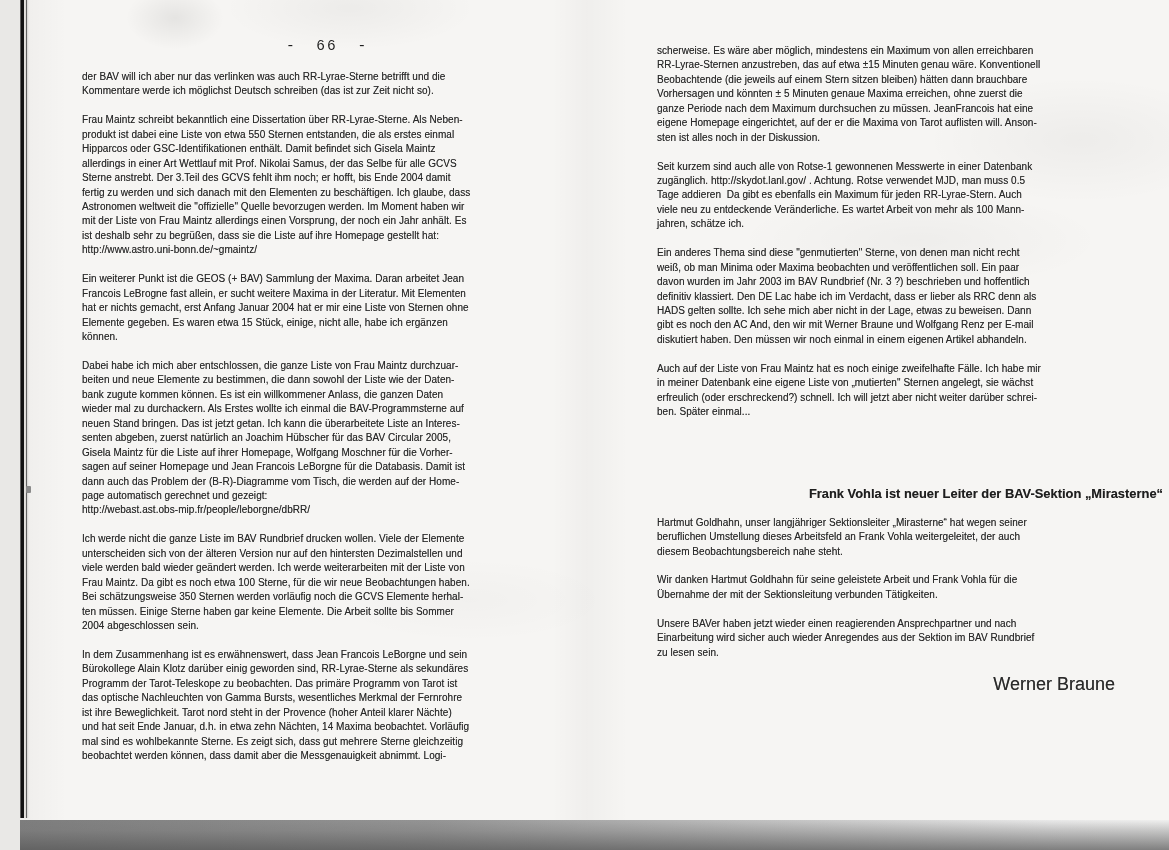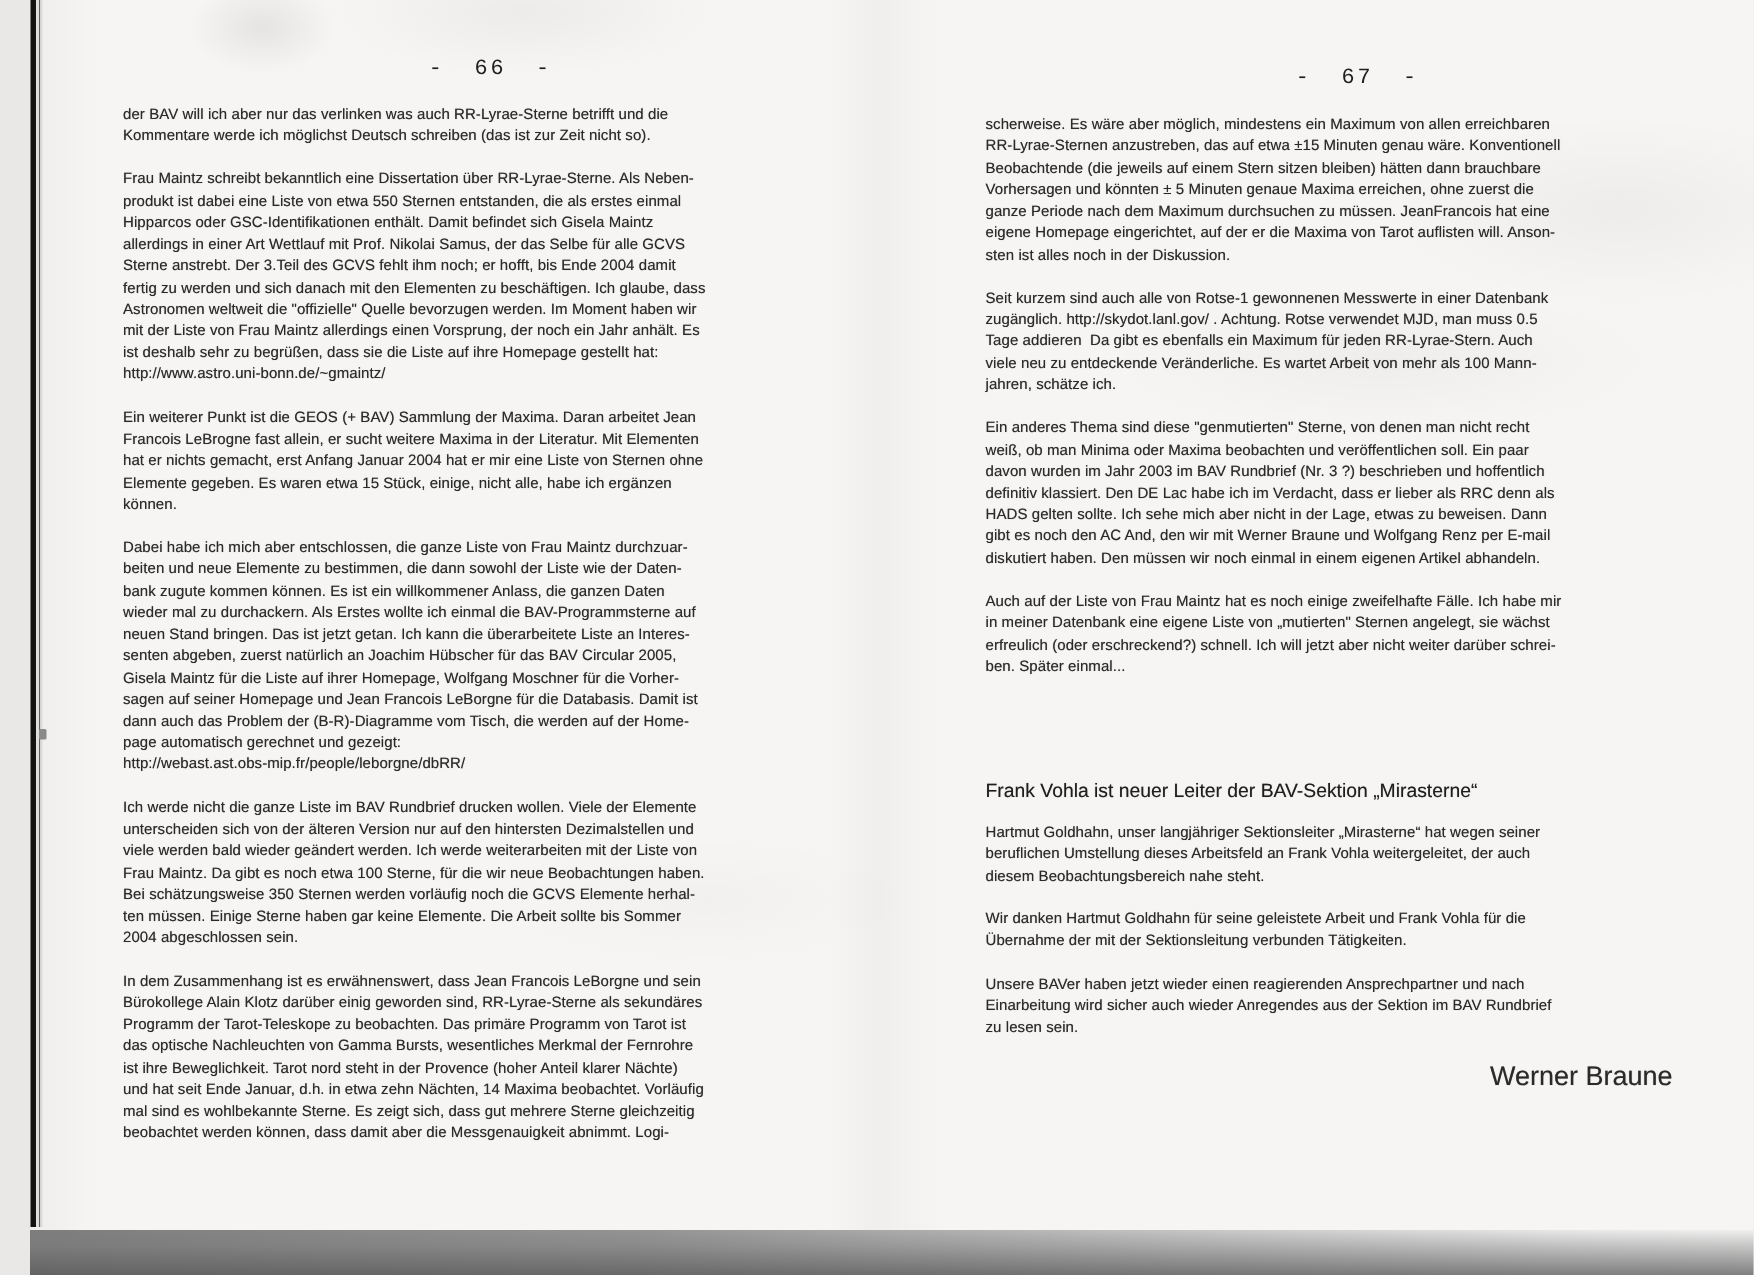--- a/index.html
+++ b/index.html
@@ -50,22 +50,22 @@
     white-space: pre;           
     font-size: 10px;
     line-height: 14.45px;
     letter-spacing: 0.05px;
     margin: 0 0 14.4px 0;
     color: #2a2a2a;
     text-shadow: 0 0 0.5px rgba(35,35,35,0.55);
   }
   .article-heading {
     font-size: 12.9px;
-    font-weight: normal;
-    text-align: left;
+    font-weight: bold;
+    text-align: right;
     margin: 66px 10px 15px 0;
     color: #1e1e1e;
     text-shadow: 0 0 0.5px rgba(30,30,30,0.5);
     white-space: pre;
   }
   .signature {
     font-size: 18px;
     text-align: right;
     padding-right: 58px;
     color: #2a2a2a;
@@ -121,21 +121,20 @@
 Bürokollege Alain Klotz darüber einig geworden sind, RR-Lyrae-Sterne als sekundäres
 Programm der Tarot-Teleskope zu beobachten. Das primäre Programm von Tarot ist
 das optische Nachleuchten von Gamma Bursts, wesentliches Merkmal der Fernrohre
 ist ihre Beweglichkeit. Tarot nord steht in der Provence (hoher Anteil klarer Nächte)
 und hat seit Ende Januar, d.h. in etwa zehn Nächten, 14 Maxima beobachtet. Vorläufig
 mal sind es wohlbekannte Sterne. Es zeigt sich, dass gut mehrere Sterne gleichzeitig
 beobachtet werden können, dass damit aber die Messgenauigkeit abnimmt. Logi-</div>
   </div>
 
   <div class="page page-right">
-    <div class="page-number">- 67 -</div>
     <div class="para">scherweise. Es wäre aber möglich, mindestens ein Maximum von allen erreichbaren
 RR-Lyrae-Sternen anzustreben, das auf etwa ±15 Minuten genau wäre. Konventionell
 Beobachtende (die jeweils auf einem Stern sitzen bleiben) hätten dann brauchbare
 Vorhersagen und könnten ± 5 Minuten genaue Maxima erreichen, ohne zuerst die
 ganze Periode nach dem Maximum durchsuchen zu müssen. JeanFrancois hat eine
 eigene Homepage eingerichtet, auf der er die Maxima von Tarot auflisten will. Anson-
 sten ist alles noch in der Diskussion.</div>
     <div class="para">Seit kurzem sind auch alle von Rotse-1 gewonnenen Messwerte in einer Datenbank
 zugänglich. http://skydot.lanl.gov/ . Achtung. Rotse verwendet MJD, man muss 0.5
 Tage addieren  Da gibt es ebenfalls ein Maximum für jeden RR-Lyrae-Stern. Auch

